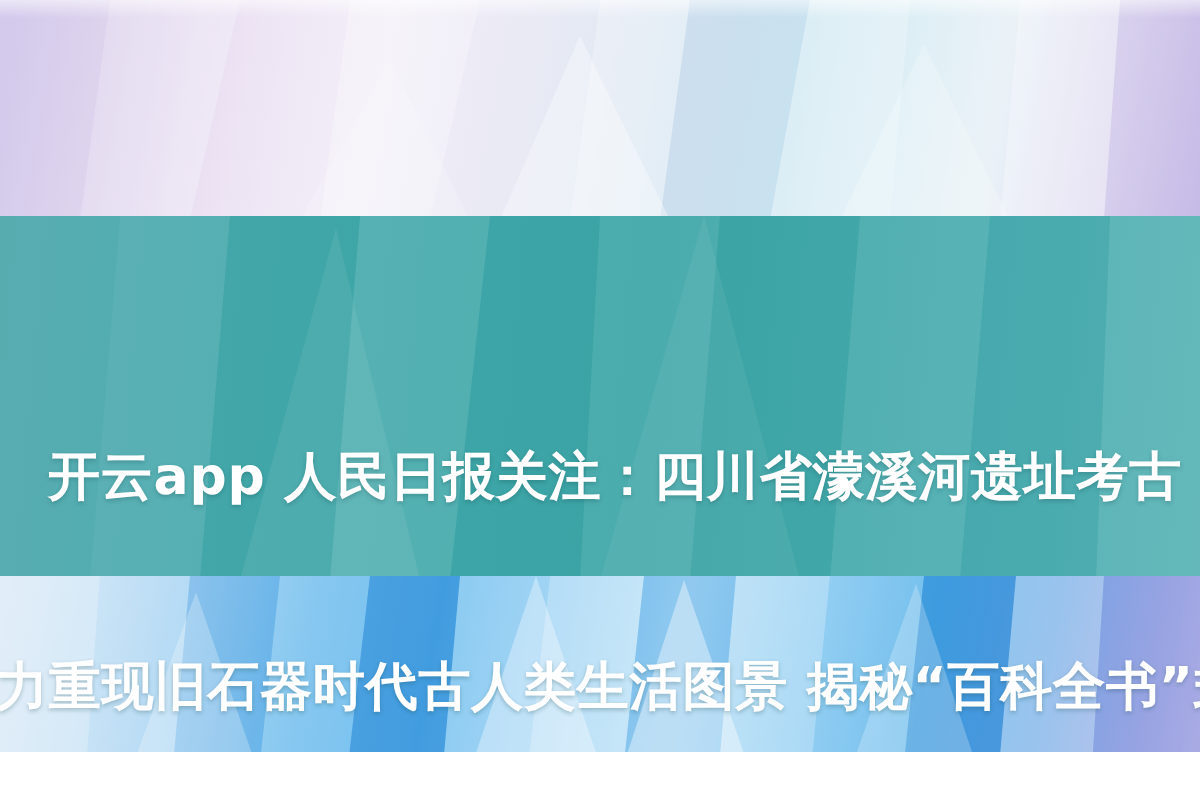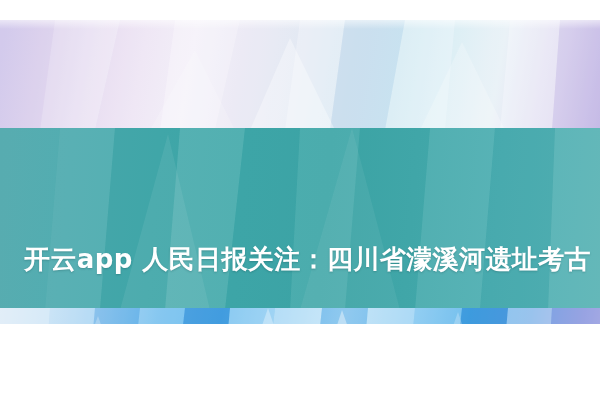--- a/index.html
+++ b/index.html
@@ -8,24 +8,23 @@
   html, body {
     width:600px; height:400px;
     overflow:hidden;
     background:#ffffff;
     font-family:"Liberation Sans","DejaVu Sans",sans-serif;
   }
 
   .banner {
     position:relative;
     width:600px;
-    height:304px;
+    height:376px;
     overflow:hidden;
     background:#e8eef7;
-    margin-top:20px;
   }
 
   
   .band-top {
     position:absolute;
     left:0; top:0;
     width:600px; height:110px;
     overflow:hidden;
     background:linear-gradient(100deg,
         #cdc4ea 0%,

